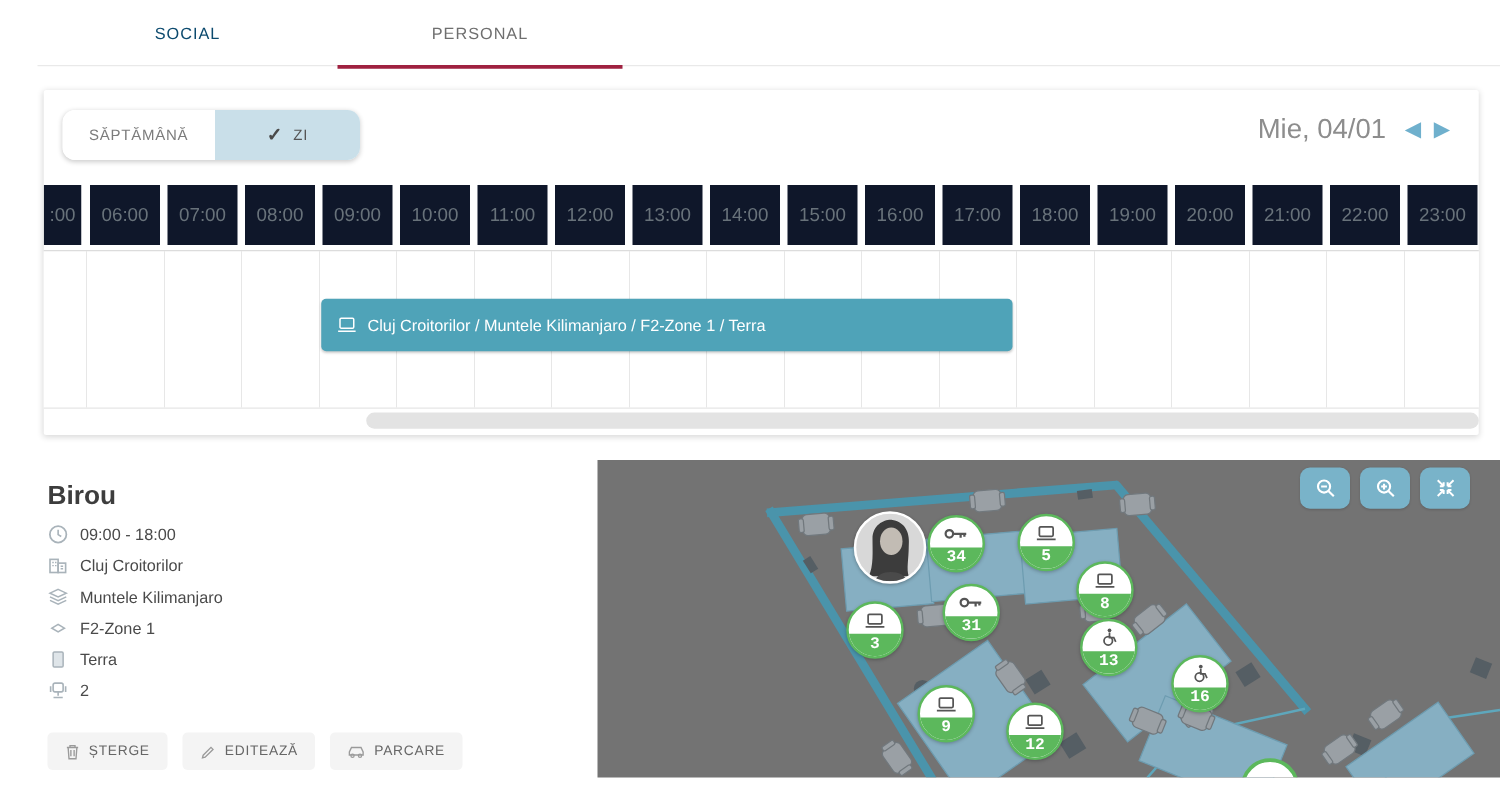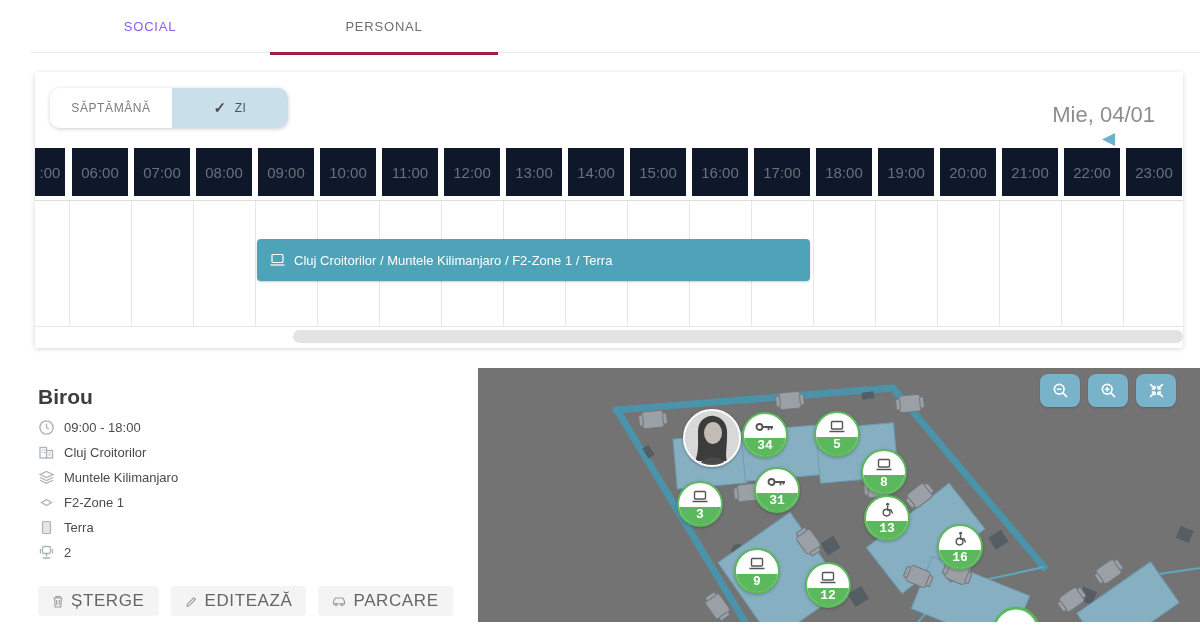--- a/index.html
+++ b/index.html
@@ -4,39 +4,39 @@
 <style>
   * { margin:0; padding:0; box-sizing:border-box; }
   html,body { width:1200px; height:642px; background:#fff; overflow:hidden;
     font-family:"Liberation Sans", sans-serif; }
   .stage { position:relative; width:1200px; height:642px; }
 
   
   .tabs { position:absolute; left:30px; top:0; right:0; height:53px;
     display:flex; border-bottom:1px solid #e9e9e9; }
   .tab { height:53px; display:flex; align-items:center; justify-content:center;
-    font-size:13px; letter-spacing:.8px; color:#8b5cf6; cursor:pointer; }
+    font-size:13px; letter-spacing:.8px; color:#0c4a6e; cursor:pointer; }
   .tab.social { width:240px; }
   .tab.personal { width:228px; color:#6f6f6f; position:relative; }
   .tab.personal .underline { position:absolute; left:0; right:0; bottom:-2px;
     height:3px; background:#9f2140; }
 
   
   .cal-card { position:absolute; left:35px; top:72px; width:1148px; height:276px;
     background:#fff; border-radius:2px; box-shadow:0 1px 5px rgba(0,0,0,.16); }
   .cal-toolbar { position:absolute; left:0; right:0; top:0; height:76px; }
   .toggle-group { position:absolute; left:15px; top:16px; height:40px;
     background:#fff; border-radius:10px; box-shadow:0 1px 4px rgba(0,0,0,.2);
     display:flex; overflow:hidden; }
   .toggle-btn { height:40px; display:flex; align-items:center; justify-content:center;
     font-size:12px; letter-spacing:.6px; color:#7c7c7c; cursor:pointer; }
   .toggle-btn.week { width:122px; background:#fff; }
   .toggle-btn.day { width:116px; background:#c9dfe9; color:#555; }
   .toggle-btn .check { font-size:15px; color:#4a4a4a; margin-right:8px; font-weight:bold; }
-  .date-nav { position:absolute; right:18px; top:30px; display:flex; align-items:center;flex-direction:column; }
+  .date-nav { position:absolute; right:18px; top:18px; display:flex; align-items:center; }
   .date-label { font-size:22px; color:#8d8d8d; margin-right:10px; }
   .nav-arrow { font-size:17px; color:#6fb0cd; cursor:pointer; padding:0 5px; }
 
   
   .hours { position:absolute; left:0; top:76px; width:1148px; height:48px; overflow:hidden; }
   .hour-box { position:absolute; top:0; height:48px; width:56px; background:#0f172a;
     display:flex; align-items:center; justify-content:center;
     font-size:15px; color:#68727a; }
   .hour-box.first { width:30px; }
 
@@ -57,21 +57,21 @@
 
   
   .details { position:absolute; left:38px; top:385px; width:400px; }
   .details h2 { font-size:21px; font-weight:bold; color:#3d3d3d; }
   .detail-row { display:flex; align-items:center; margin-top:11px; height:14px; }
   .detail-row .ic { width:17px; height:17px; margin-right:9px; flex:none; }
   .detail-row span.val { font-size:13px; color:#4a4a4a; }
   .actions { display:flex; margin-top:27px; }
   .action-btn { display:flex; align-items:center; background:#f4f4f4; border:none;
     border-radius:4px; height:30px; padding:0 14px; margin-right:12px;
-    font-family:inherit; font-size:17px; letter-spacing:.6px; color:#666;
+    font-family:inherit; font-size:11px; letter-spacing:.6px; color:#666;
     cursor:pointer; }
   .action-btn svg { margin-right:7px; }
 
   
   .floorplan { position:absolute; left:478px; top:368px; width:722px; height:254px;
     background:#737373; overflow:hidden;font-family:Liberation Mono, monospace; }
   .plan-svg { position:absolute; left:0; top:0; }
   .fp-controls { position:absolute; right:24px; top:6px; display:flex; }
   .fp-btn { width:40px; height:33px; margin-left:8px; border:none; border-radius:8px;
     background:#79b3c9; display:flex; align-items:center; justify-content:center;

